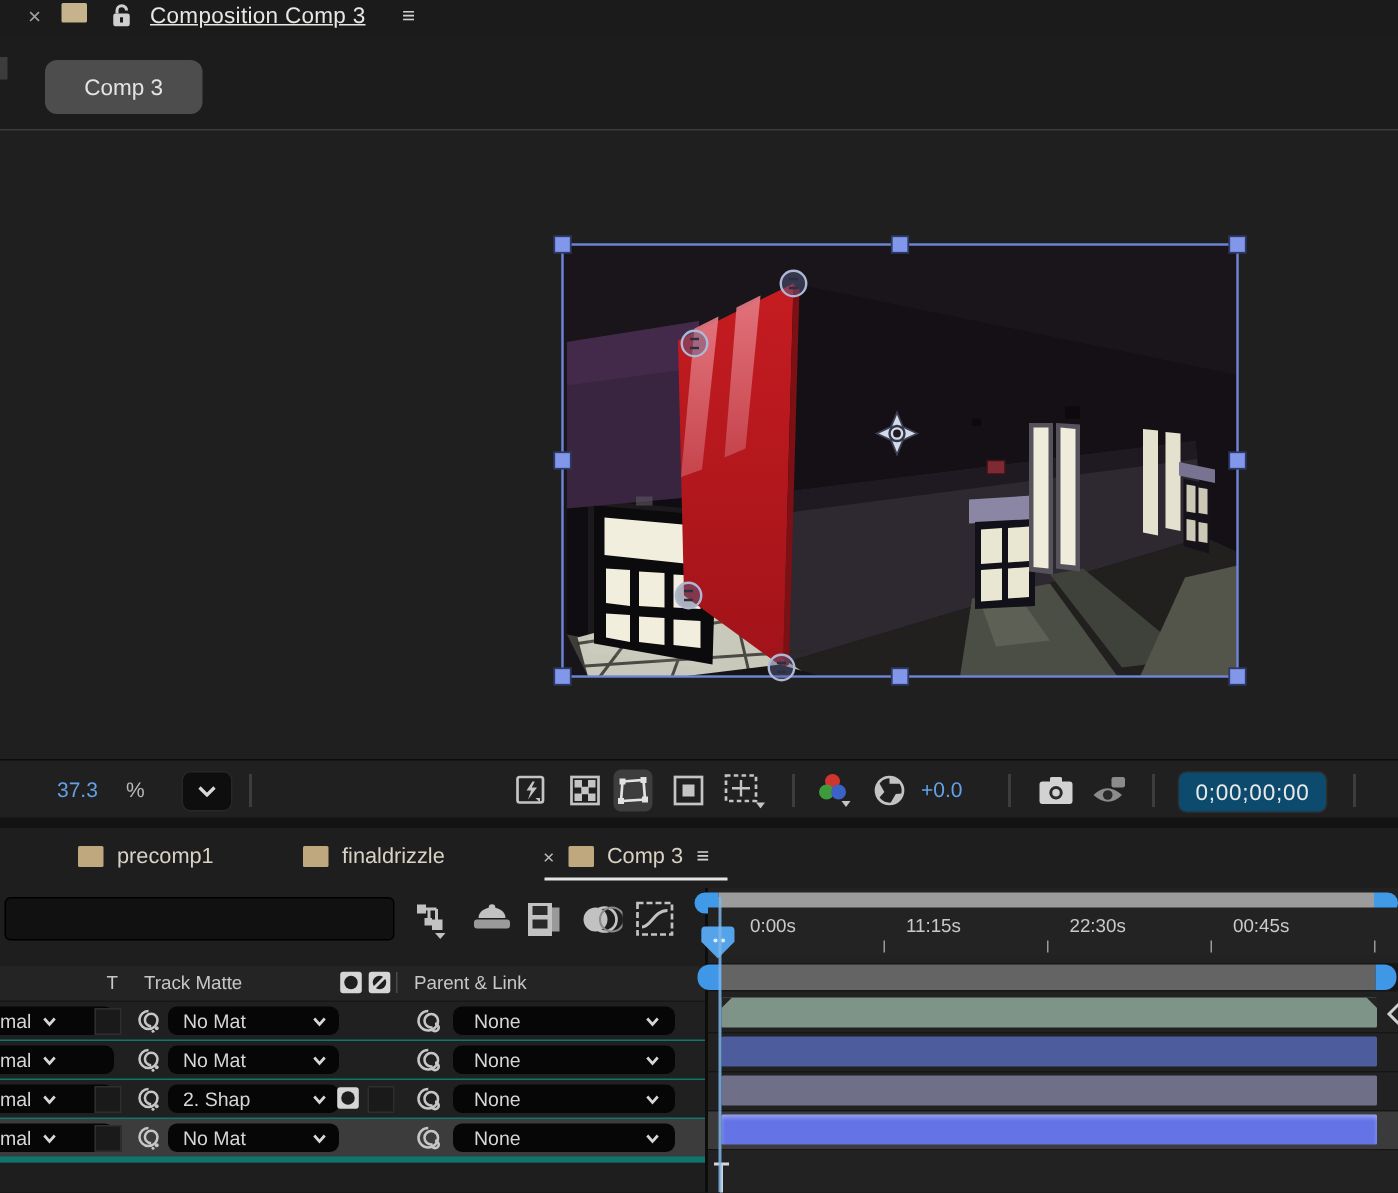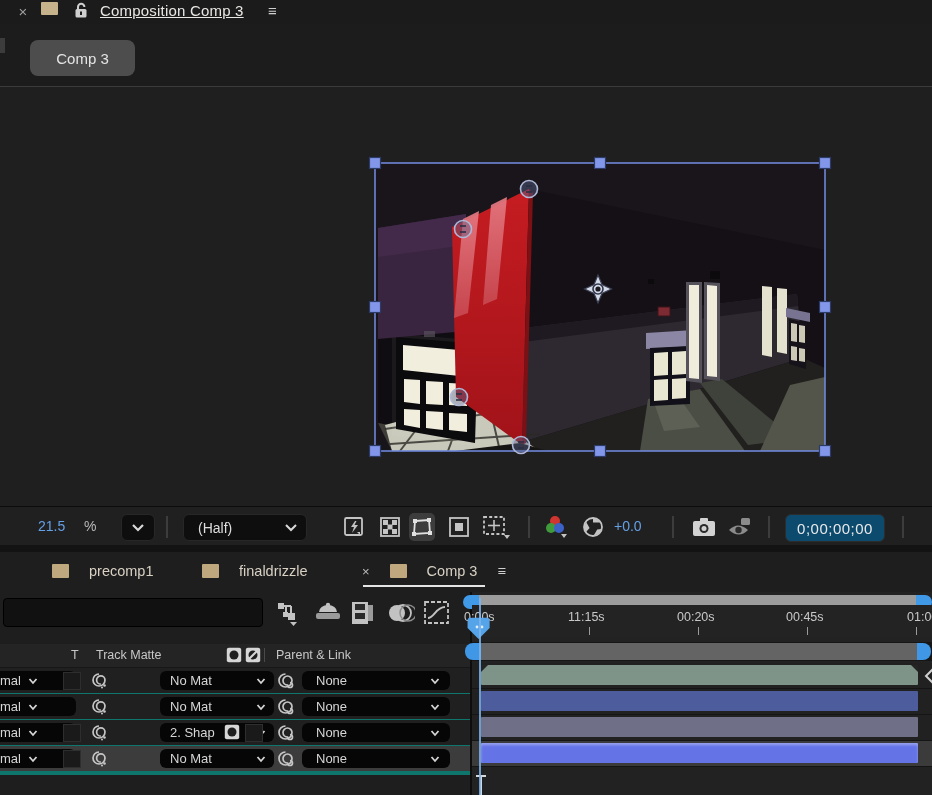--- a/index.html
+++ b/index.html
@@ -25,45 +25,45 @@
   .tool-sep{top:9px;width:2px;height:22px;background:#3d3d3d;}
   .drop-box{background:#0e0e0e;border:1px solid #272727;border-radius:6px;color:#dedede;}
   .chev{display:inline-block;width:10px;height:10px;}
   .icon-btn{top:8px;width:26px;height:24px;display:flex;align-items:center;justify-content:center;}
   .icon-btn.active{background:#3d3d3d;border-radius:5px;top:6px;height:28px;}
   #timecode-box{left:785px;top:7px;width:98px;height:26px;background:#0c4a6e;border:1px solid #2c2c2c;
                 border-radius:6px;display:flex;align-items:center;justify-content:center;
                 font-size:15px;color:#e8e8e8;letter-spacing:.5px;}
   
   #tl-panel{left:0;top:545px;width:932px;height:250px;background:#1e1e1e;border-top:7px solid #131313;}
-  .tl-tab{top:4px;height:30px;display:flex;align-items:center;gap:20px;font-size:14.5px;color:#d8d1c4;}
+  .tl-tab{top:4px;height:30px;display:flex;align-items:center;gap:9px;font-size:14.5px;color:#d8d1c4;}
   .tab-swatch{width:17px;height:14px;background:#bfa87e;border-radius:1px;}
   .tab-underline{left:363px;top:33px;width:122px;height:2px;background:#e4e4e4;}
   #tl-left{left:0;top:40px;width:470px;height:203px;}
   #search-box{left:3px;top:6px;width:258px;height:27px;background:#111111;border:1px solid #000;
               border-radius:4px;}
   .tl-toolicons{top:8px;}
   #hdr-row{left:0;top:52px;width:470px;height:23px;background:#242424;border-bottom:1px solid #171717;
            font-size:12.5px;color:#c7c7c7;}
   .lrow{left:0;width:470px;height:25px;background:#202020;border-bottom:4px solid #0f766e;}
   .lrow.sel{background:#3c3c3c;}
   .mode-dd{left:-18px;top:3px;width:76px;height:19px;background:#060606;border-radius:6px;
            color:#d6d6d6;font-size:13px;display:flex;align-items:center;padding-left:18px;gap:7px;}
   .sq-toggle{left:63px;top:4px;width:16px;height:16px;background:#1a1a1a;border:1px solid #2e2e2e;}
   .matte-dd{left:112px;top:3px;width:104px;height:19px;background:#060606;border-radius:6px;color:#d6d6d6;
-            font-size:13px;display:flex;align-items:center;padding-left:10px;justify-content:space-between;margin-left:48px;}
+            font-size:13px;display:flex;align-items:center;padding-left:10px;justify-content:space-between;}
   .parent-dd{left:302px;top:3px;width:134px;height:19px;background:#060606;border-radius:6px;color:#d6d6d6;
              font-size:13px;display:flex;align-items:center;padding-left:14px;justify-content:space-between;}
   
   #tl-right{left:470px;top:40px;width:462px;height:210px;background:#222222;border-left:2px solid #0d0d0d;}
   .trow{left:0;width:462px;height:25px;background:#212121;border-bottom:1px solid #151515;}
   .trow.sel{background:#3b3b3b;}
   .tbar{top:2px;height:20px;border-radius:1px;}
   #ruler{left:0;top:13px;width:462px;height:32px;background:#232323;font-size:12.5px;color:#c9c9c9;}
-  .rlabel{top:5px;}
+  .rlabel{top:5px;margin-left:36px;}
   .rtick{top:22px;width:1px;height:8px;background:#9a9a9a;}
   .scrollcap{top:0;width:16px;height:14px;background:#419ae8;}
   .notch{width:0;height:0;border-style:solid;position:absolute;}
   #playhead-line{left:479px;top:598px;width:2px;height:197px;background:rgba(125,180,235,.85);}
 </style>
 </head>
 <body>
 
 <div id="comp-panel" class="abs">
 
@@ -209,34 +209,28 @@
 
       <g>
         <path d="M598 188 l4 9.5 9.5 4.5 -9.5 4.5 -4 9.5 -4 -9.5 -9.5 -4.5 9.5 -4.5 z" fill="#d5dae8" stroke="#3a3f52" stroke-width="1.2"></path>
         <circle cx="598" cy="202" r="5" fill="none" stroke="#30354a" stroke-width="1.6"></circle>
         <circle cx="598" cy="202" r="2.6" fill="#1c1a20"></circle>
       </g>
     </svg>
   </div>
 
   <div id="vp-toolbar" class="abs">
-    <div class="abs blue-num" style="left:38px;top:11px;font-size:14px">21.5</div>
+    <div class="abs blue-num" style="left:38px;top:11px;font-size:14px">37.3</div>
     <div class="abs grey-txt" style="left:84px;top:11px;font-size:14px">%</div>
     <div class="abs drop-box" style="left:121px;top:7px;width:32px;height:25px">
       <svg width="32" height="25" viewBox="0 0 32 25">
           <path d="M11 10 l5 5 5-5" fill="none" stroke="#d8d8d8" stroke-width="2.2"></path>
         </svg>
     </div>
     <div class="abs tool-sep" style="left:166px"></div>
-    <div class="abs drop-box" style="left:183px;top:7px;width:122px;height:25px;display:flex;align-items:center">
-      <span style="margin-left:14px;font-size:14px">(Half)</span>
-      <svg style="margin-left:auto;margin-right:8px" width="14" height="10" viewBox="0 0 14 10">
-          <path d="M2 2 l5 5 5-5" fill="none" stroke="#d8d8d8" stroke-width="2"></path>
-        </svg>
-    </div>
     <div class="abs icon-btn" style="left:341px">
       <svg width="22" height="22" viewBox="0 0 22 22">
         <rect x="2" y="2" width="17" height="17" rx="1.5" fill="none" stroke="#c4c4c4" stroke-width="1.8"></rect>
         <path d="M12 5 L8 11 h3 l-2 6 6-8 h-3.5 l2-4 z" fill="#c4c4c4"></path>
         <path d="M14 16 l3 0 0 3 z" fill="#c4c4c4"></path>
       </svg>
     </div>
     <div class="abs icon-btn" style="left:377px">
       <svg width="22" height="22" viewBox="0 0 22 22">
         <rect x="2" y="2" width="18" height="18" fill="none" stroke="#c4c4c4" stroke-width="1.8"></rect>
@@ -517,21 +511,21 @@
 
     <div class="abs" style="left:0;top:3px;width:462px;height:14px">
       <div class="abs scrollcap" style="left:-9px;border-radius:7px 0 0 7px"></div>
       <div class="abs" style="left:7px;top:0;width:437px;height:14px;background:#9c9c9c"></div>
       <div class="abs scrollcap" style="left:444px;border-radius:0 7px 7px 0"></div>
     </div>
 
     <div id="ruler" class="abs">
       <span class="abs rlabel" style="left:-8px">0:00s</span>
       <span class="abs rlabel" style="left:96px">11:15s</span>
-      <span class="abs rlabel" style="left:205px">00:20s</span>
+      <span class="abs rlabel" style="left:205px">22:30s</span>
       <span class="abs rlabel" style="left:314px">00:45s</span>
       <span class="abs rlabel" style="left:435px">01:00</span>
       <div class="abs rtick" style="left:117px"></div>
       <div class="abs rtick" style="left:226px"></div>
       <div class="abs rtick" style="left:335px"></div>
       <div class="abs rtick" style="left:444px"></div>
     </div>
 
     <div class="abs" style="left:0;top:50px;width:462px;height:19px;background:#161616">
       <div class="abs" style="left:-7px;top:1px;width:16px;height:17px;background:#3f97e6;border-radius:8px 0 0 8px"></div>

